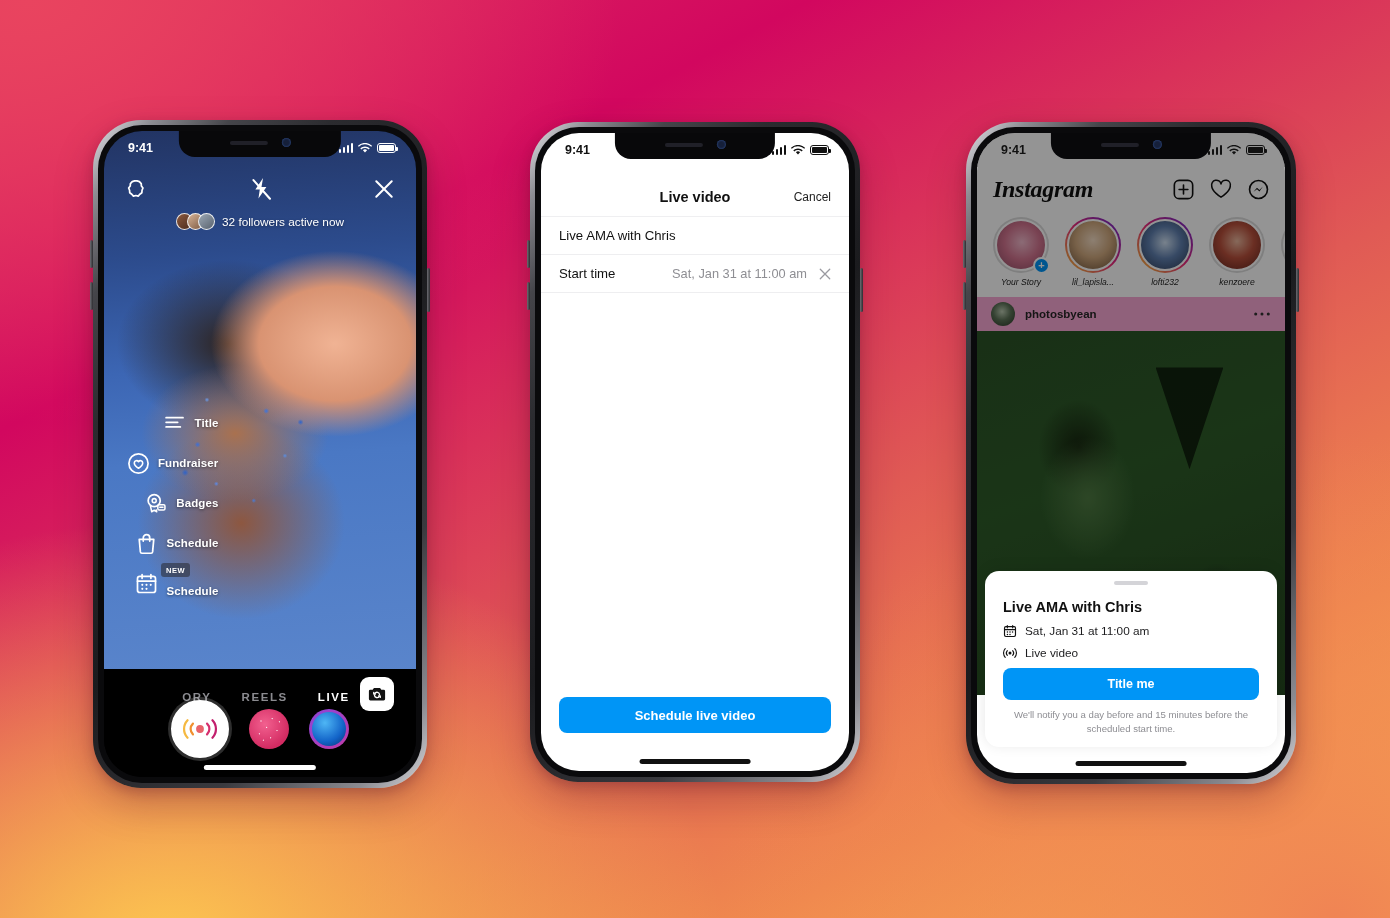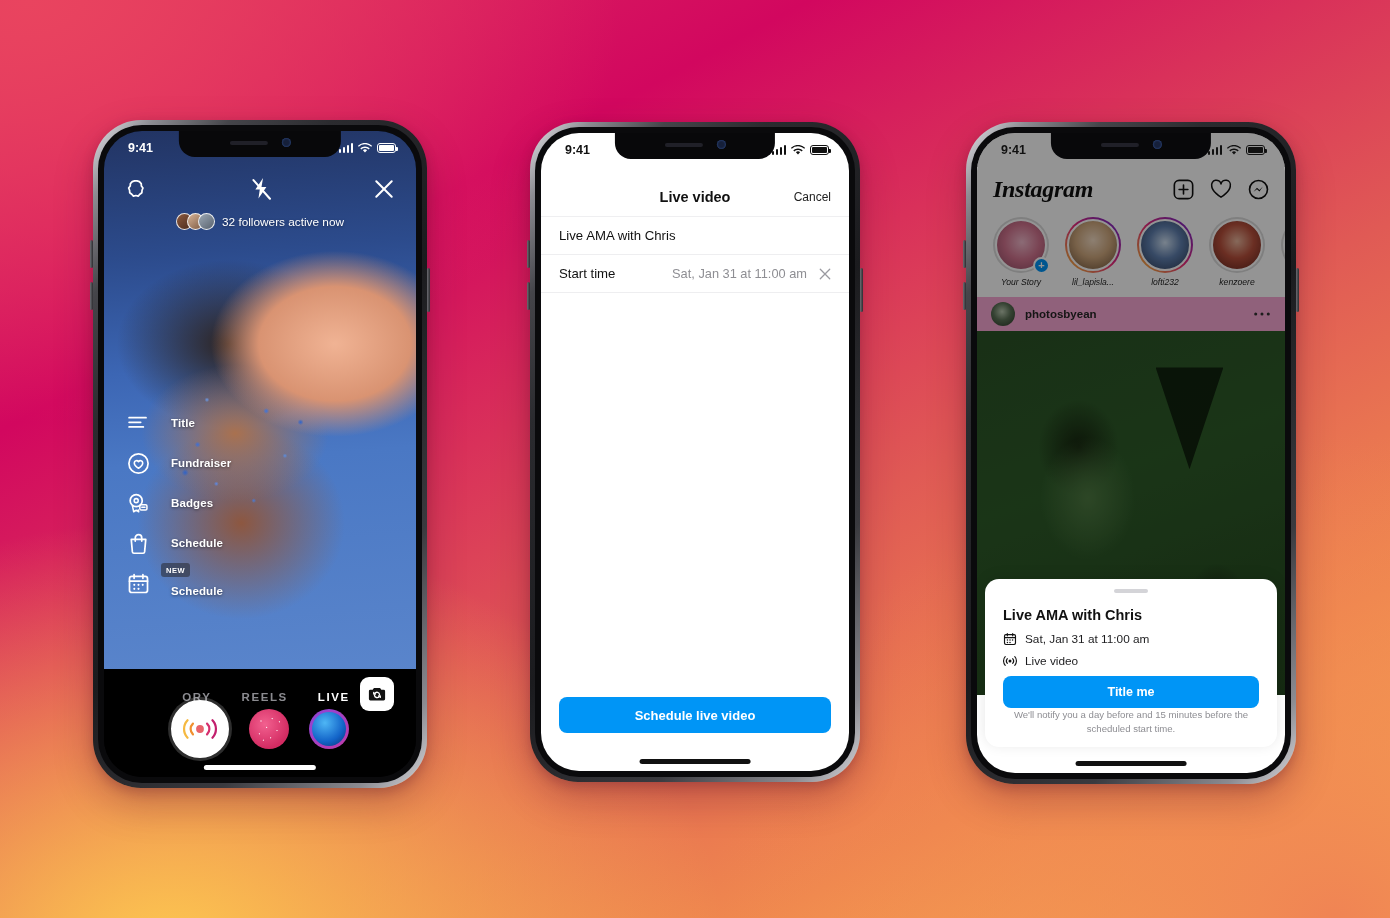--- a/index.html
+++ b/index.html
@@ -105,21 +105,21 @@
   .faces span {
     width: 17px; height: 17px; border-radius: 50%; border: 1.5px solid rgba(255,255,255,.85);
     margin-left: -6px; display:block;
   }
   .faces span:first-child { margin-left: 0; }
   .f1 { background: linear-gradient(140deg,#8d5a3e,#4a2a1c); }
   .f2 { background: linear-gradient(140deg,#d7b396,#7e5a42); }
   .f3 { background: linear-gradient(140deg,#9ca8b5,#59626e); }
 
   .p1-menu { position: absolute; left: 22px; top: 272px; z-index: 10; }
-  .mrow { display: flex; align-items: center; gap: 21px; height: 40px; position: relative; }
+  .mrow { display: flex; align-items: center; gap: 8px; height: 40px; position: relative; justify-content: flex-end; }
   .mrow .mlabel { font-size: 11.5px; font-weight: bold; color: #fff;
                   text-shadow: 0 1px 3px rgba(0,0,0,.5); letter-spacing: .1px; }
   .micon { width: 24px; height: 24px; flex: 0 0 24px; display:flex; align-items:center; justify-content:center; }
   .newbadge {
     position: absolute; left: 35px; top: 0px;
     background: rgba(40,40,45,.55); color: #fff; font-size: 7.5px; font-weight: bold;
     letter-spacing: .6px; padding: 2.5px 5px; border-radius: 3px;
   }
   .mrow.has-badge .mlabel { margin-top: 16px; }
 
@@ -252,21 +252,21 @@
     box-shadow: 0 -2px 14px rgba(0,0,0,.10);
   }
   .grabber { width: 34px; height: 4px; border-radius:3px; background:#d4d4d8; margin: 0 auto 14px; }
   .card-title { font-size: 14.5px; font-weight: bold; color:#111; margin-bottom: 9px; }
   .card-line { display:flex; align-items:center; gap: 8px; font-size: 11.8px; color:#1c1c1e; margin-bottom: 8px; }
   .card-btn {
     height: 32px; border-radius: 8px; background:#0095f6; color:#fff;
     display:flex;align-items:center;justify-content:center;
     font-size: 12.5px; font-weight:bold; margin-top: 7px;
   }
-  .card-note { font-size: 9.6px; color:#8e8e93; text-align:center; line-height: 1.4; }
+  .card-note { font-size: 9.6px; color:#8e8e93; text-align:center; margin-top: 8px; line-height: 1.4; }
 
   svg { display:block; }
 </style>
 </head>
 <body>
 
 <div id="stage">
 
   <div class="phone" id="phone1">
     <div class="frame"></div>

